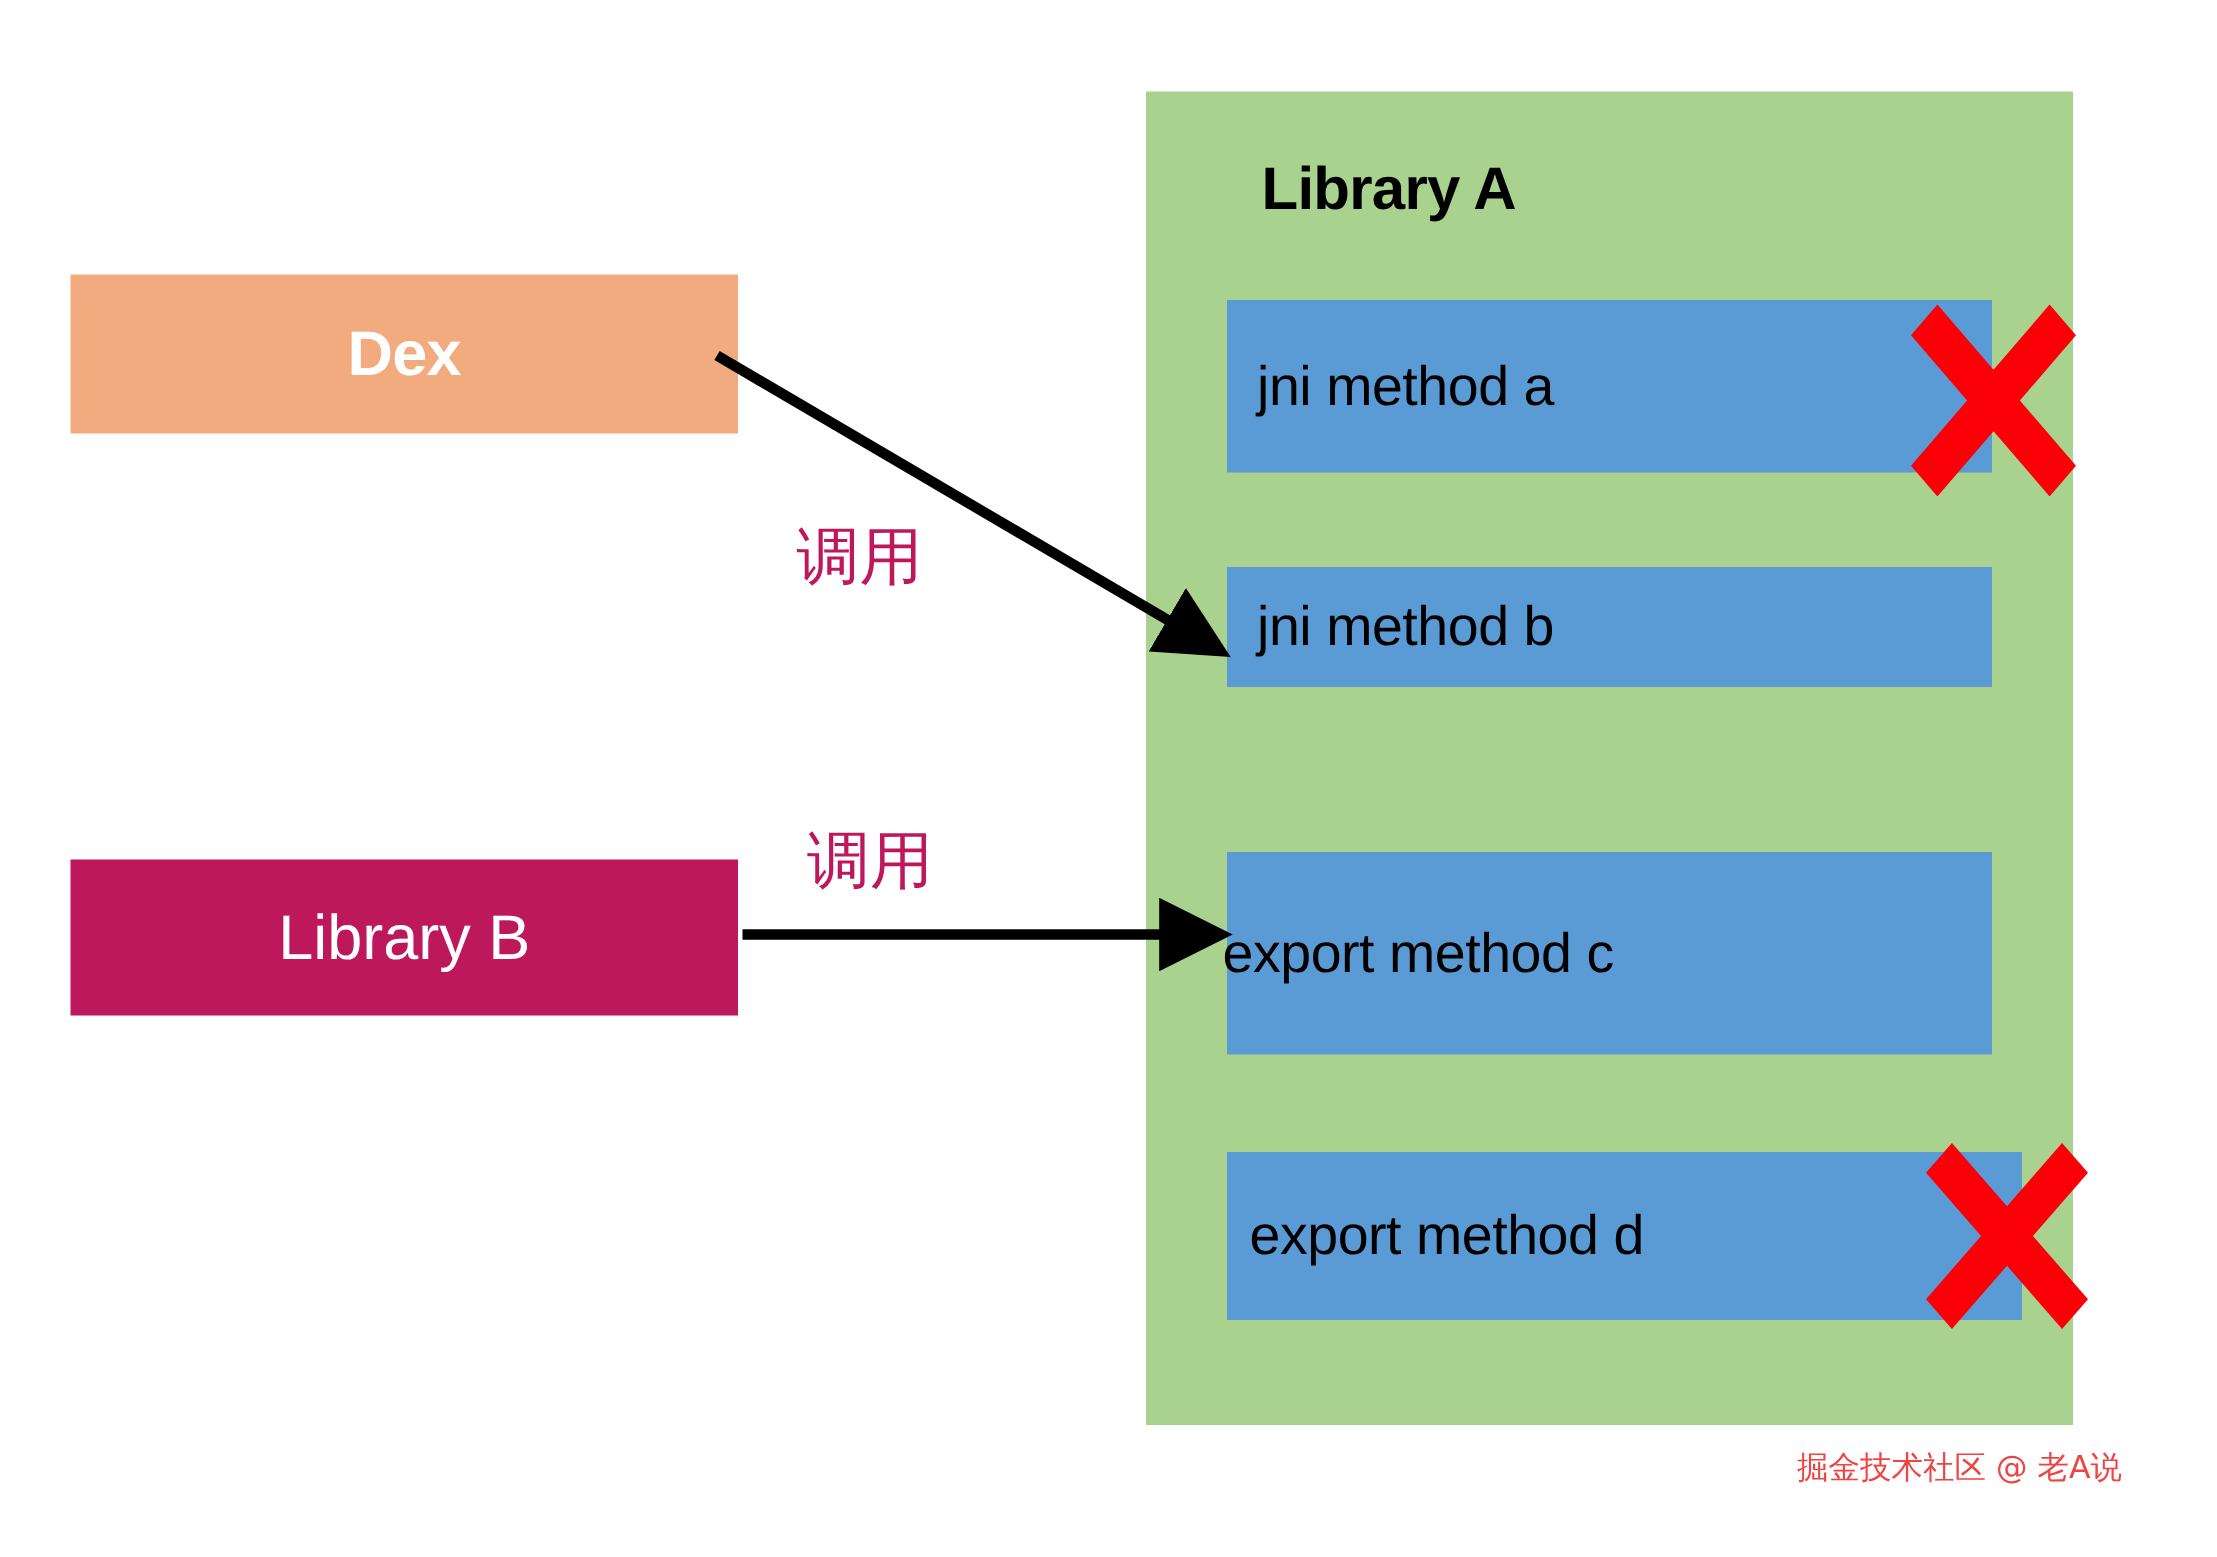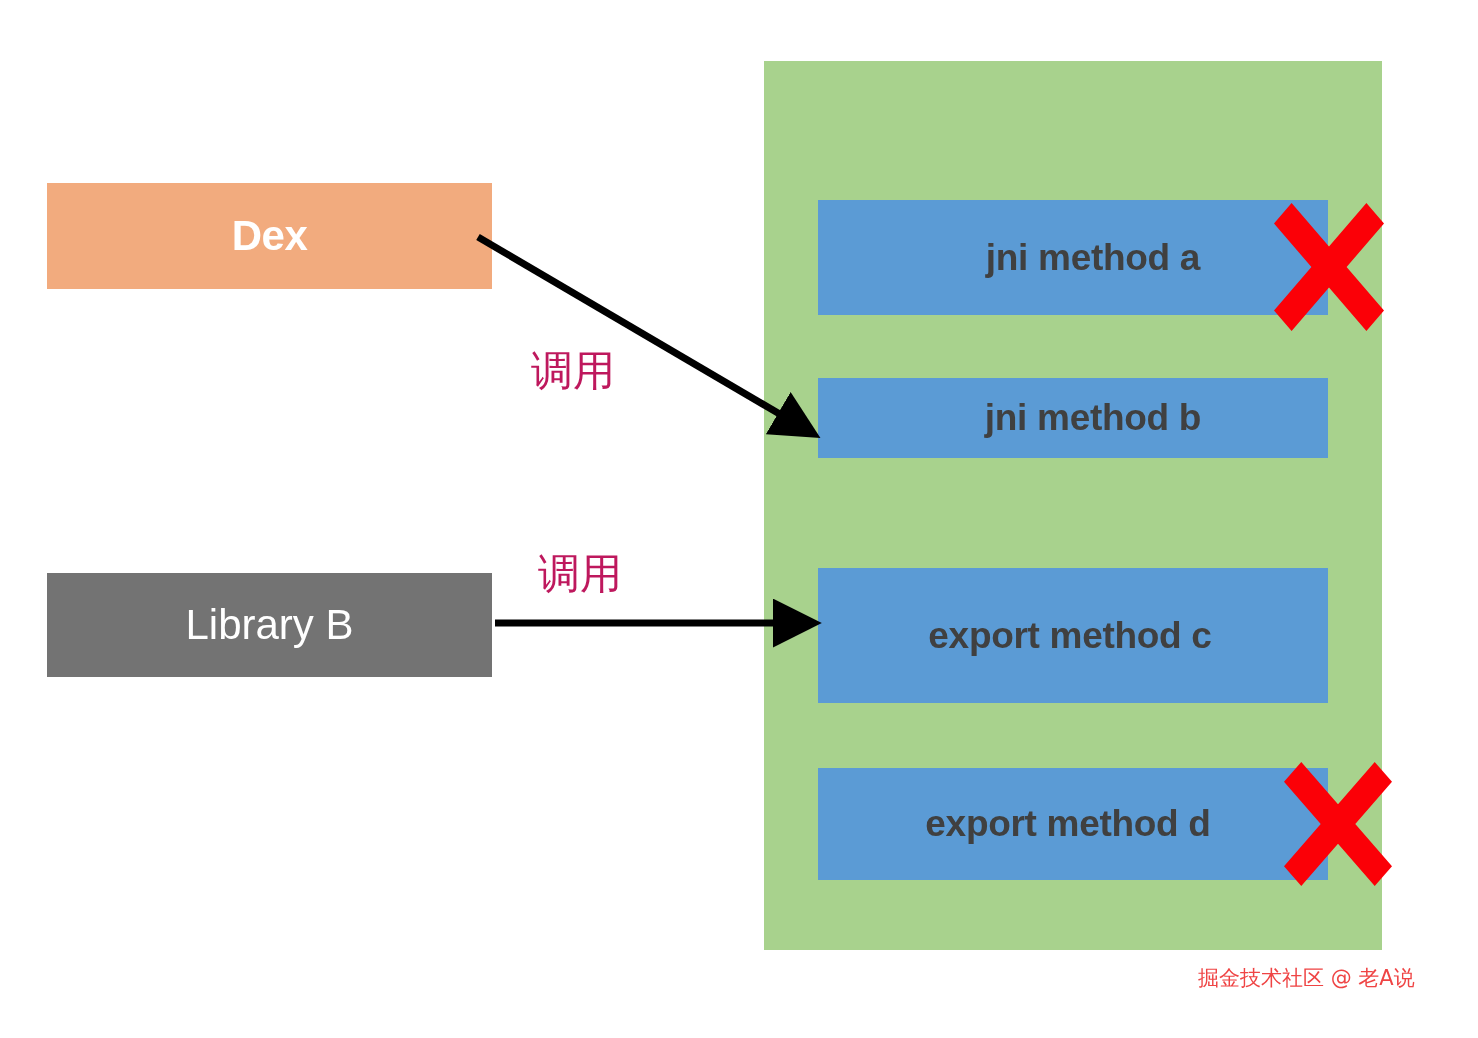--- a/index.html
+++ b/index.html
@@ -40,31 +40,31 @@
   }
 
   
   .method-box {
     position: absolute;
     left: 818px;
     width: 510px;
     background: #5b9bd5;
     display: flex;
     align-items: center;
-    justify-content: center;
-    color: #404040;
+    justify-content: flex-start;
+    color: #000000;
     font-size: 37px;
-    font-weight: bold;
+    font-weight: normal;
     letter-spacing: -0.3px;
     white-space: nowrap;
   }
   .mb-0 { top: 200px;  height: 115px; }
   .mb-1 { top: 378px;  height: 80px; }
   .mb-2 { top: 568px;  height: 135px; }
-  .mb-3 { top: 768px;  height: 112px; }
+  .mb-3 { top: 768px;  height: 112px; padding-left: 20px; }
   
   .mb-0 .label { transform: translateX(20px); }
   .mb-1 .label { transform: translateX(20px); }
   .mb-2 .label { transform: translateX(-3px); }
   .mb-3 .label { transform: translateX(-5px); }
 
   
   .src-box {
     position: absolute;
     left: 47px;
@@ -79,21 +79,21 @@
     top: 183px;
     height: 106px;
     background: #f2ab7e;
     font-size: 42px;
     font-weight: bold;
     letter-spacing: -0.5px;
   }
   .src-libb {
     top: 573px;
     height: 104px;
-    background: #737373;
+    background: #be185d;
     font-size: 42px;
     font-weight: normal;
     letter-spacing: 0px;
   }
 
   
   .arrow-svg {
     position: absolute;
     left: 0;
     top: 0;
@@ -131,20 +131,21 @@
     white-space: nowrap;
     line-height: 1;
   }
 </style>
 </head>
 <body>
 
 <div id="canvas">
 
   <div class="panel-a"></div>
+  <div class="panel-a-title">Library A</div>
 
   <div class="method-box mb-0">
     <span class="label">jni method a</span>
   </div>
   <div class="method-box mb-1">
     <span class="label">jni method b</span>
   </div>
   <div class="method-box mb-2">
     <span class="label">export method c</span>
   </div>

